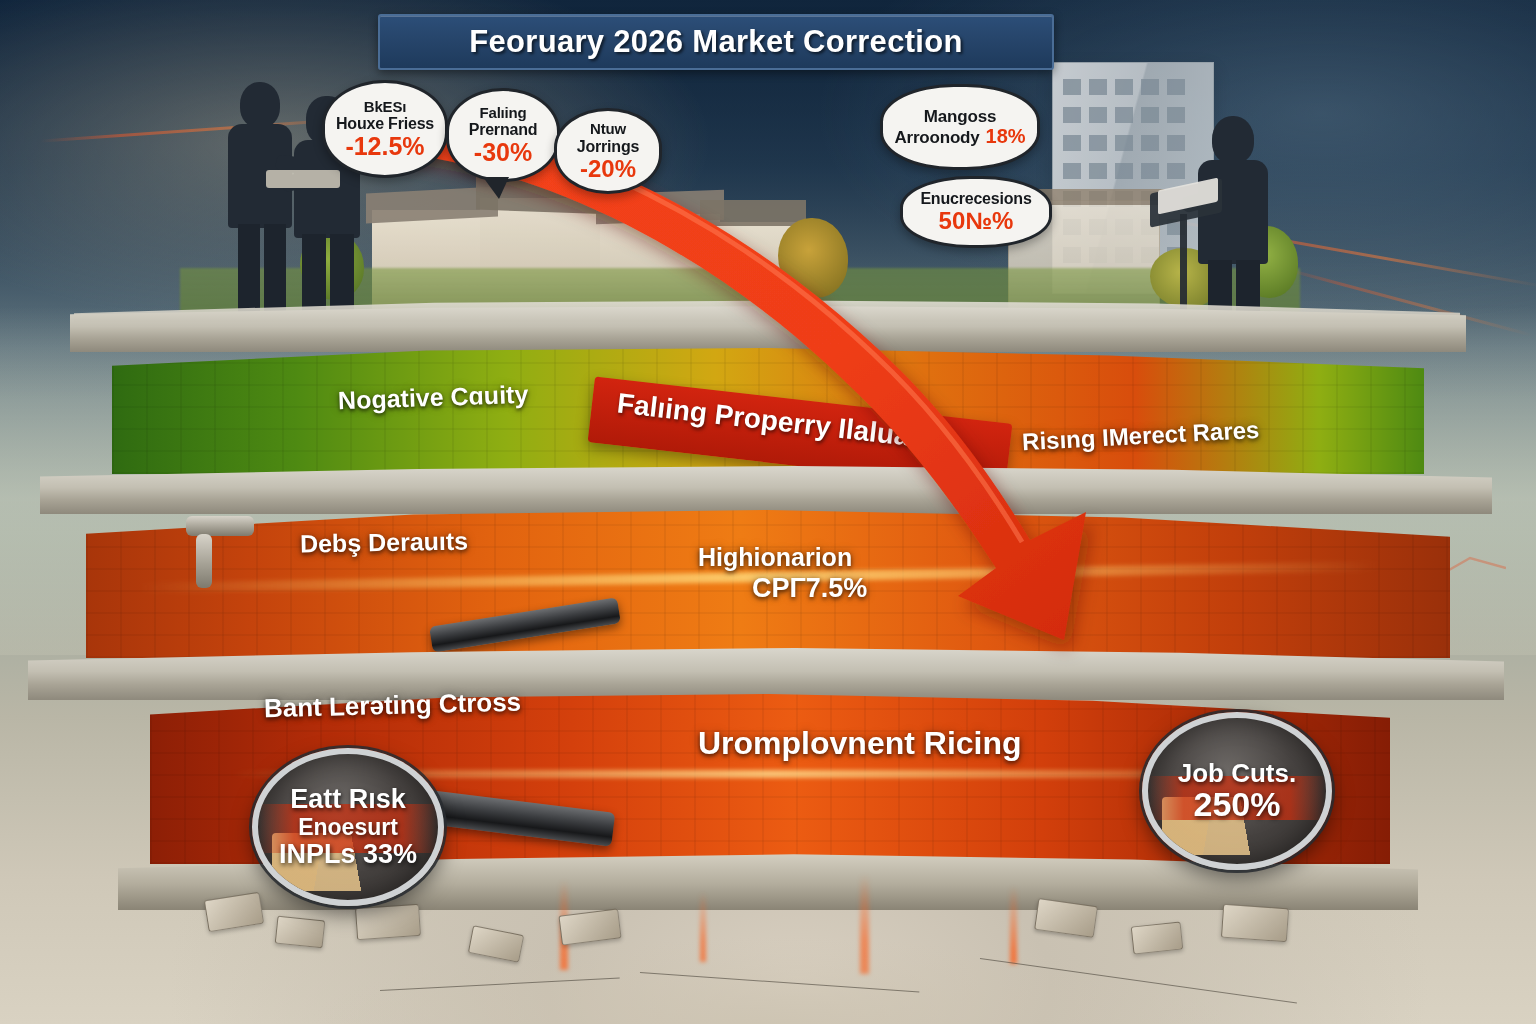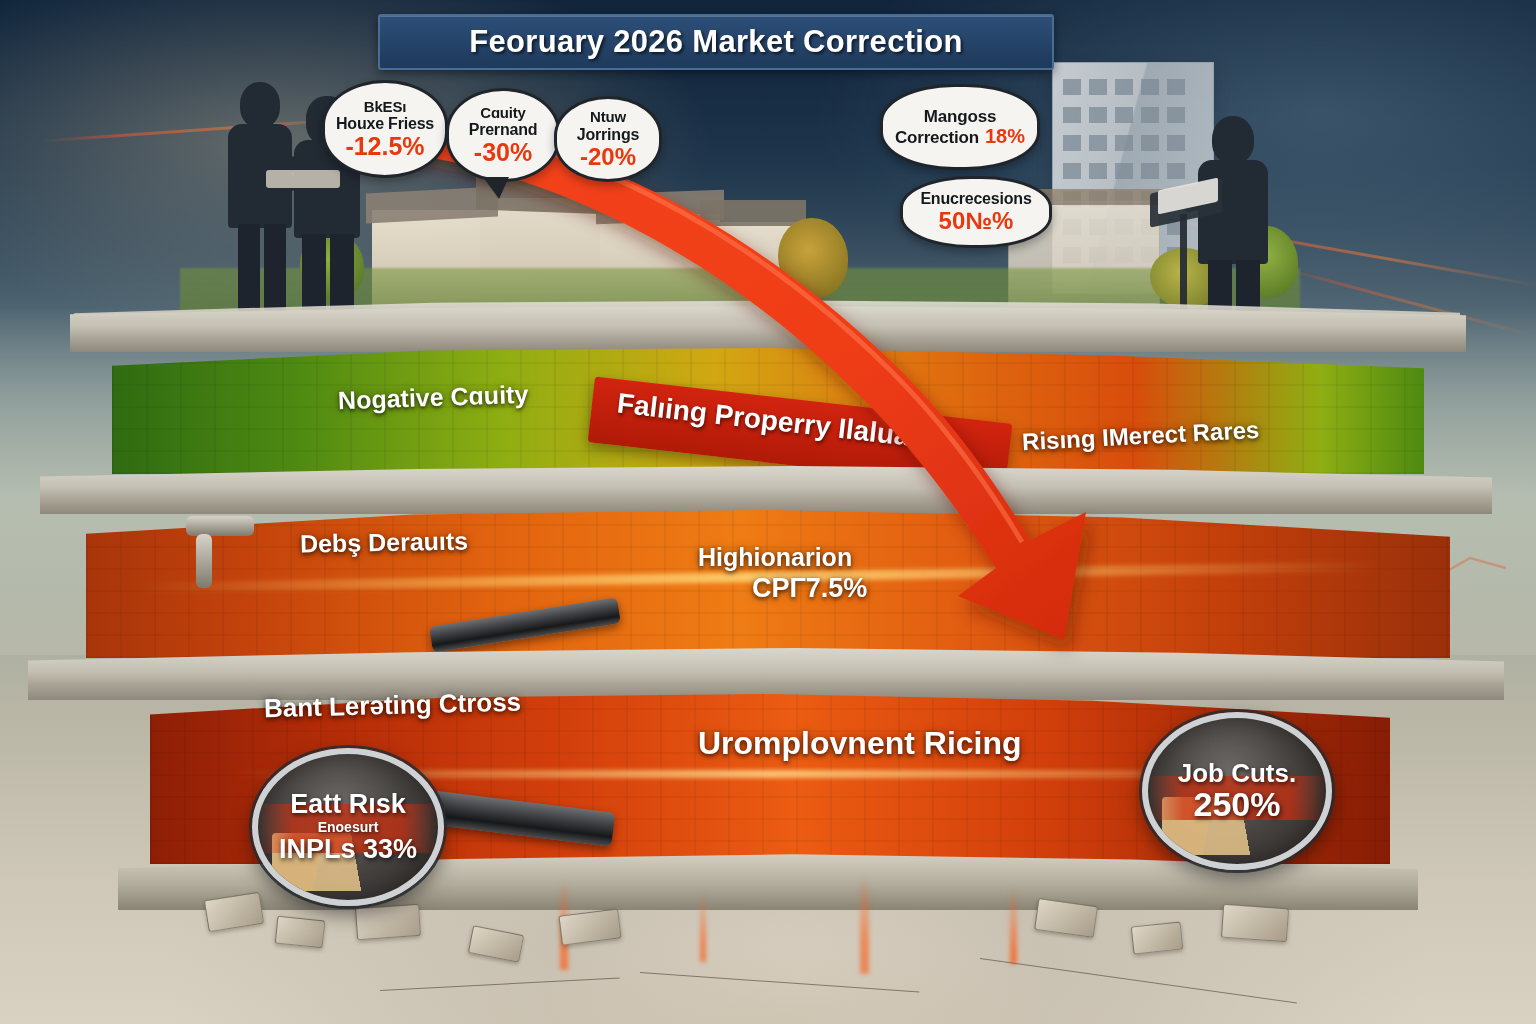--- a/index.html
+++ b/index.html
@@ -338,52 +338,52 @@
     </g>
   </svg>
 
   <div class="bubble" style="left:322px;top:80px;width:126px;height:98px">
     <div class="t" style="font-size:15px">BkESı</div>
     <div class="t" style="font-size:16px">Houxe Friess</div>
     <div class="v" style="font-size:25px">-12.5%</div>
   </div>
 
   <div class="bubble" style="left:446px;top:88px;width:114px;height:94px">
-    <div class="t" style="font-size:15px">Cɑuity</div>
+    <div class="t" style="font-size:15px">Falıing</div>
     <div class="t" style="font-size:16px">Prernand</div>
     <div class="v" style="font-size:25px">-30%</div>
     <div class="tail" style="left:34px;bottom:-20px;
        border-left:16px solid transparent;border-right:10px solid transparent;border-top:22px solid #20252b"></div>
   </div>
 
-  <div class="bubble" style="left:554px;top:96px;width:108px;height:86px">
+  <div class="bubble" style="left:554px;top:108px;width:108px;height:86px">
     <div class="t" style="font-size:15px">Ntuw</div>
     <div class="t" style="font-size:16px">Jorrings</div>
     <div class="v" style="font-size:24px">-20%</div>
   </div>
 
   <div class="bubble" style="left:880px;top:84px;width:160px;height:86px;border-radius:46% / 44%">
     <div class="t" style="font-size:17px">Mangoss</div>
     <div class="bub-inline">
-      <span class="t" style="font-size:17px">Correction</span>
+      <span class="t" style="font-size:17px">Arroonody</span>
       <span class="v" style="font-size:20px">18%</span>
     </div>
   </div>
 
   <div class="bubble" style="left:900px;top:176px;width:152px;height:72px;border-radius:46% / 44%">
     <div class="t" style="font-size:16px">Enucrecesions</div>
     <div class="v" style="font-size:24px">50№%</div>
   </div>
 
 
   <div class="mag mag-dark" style="left:252px;top:748px;width:180px;height:146px">
     <div class="brick-bits"></div>
     <div class="redwash"></div>
     <div class="mt" style="font-size:27px;position:relative;z-index:2">Eatt Rısk</div>
-    <div class="mt" style="font-size:14px;position:relative;z-index:2">Enoesurt</div>
+    <div class="mt" style="font-size:23px;position:relative;z-index:2">Enoesurt</div>
     <div class="mv" style="font-size:27px;position:relative;z-index:2">INPLs 33%</div>
   </div>
 
   <div class="mag mag-dark" style="left:1142px;top:712px;width:178px;height:146px">
     <div class="brick-bits"></div>
     <div class="redwash" style="top:40%;height:30%"></div>
     <div class="mt" style="font-size:26px;position:relative;z-index:2">Job Cuts.</div>
     <div class="mv" style="font-size:34px;position:relative;z-index:2">250%</div>
   </div>
 

